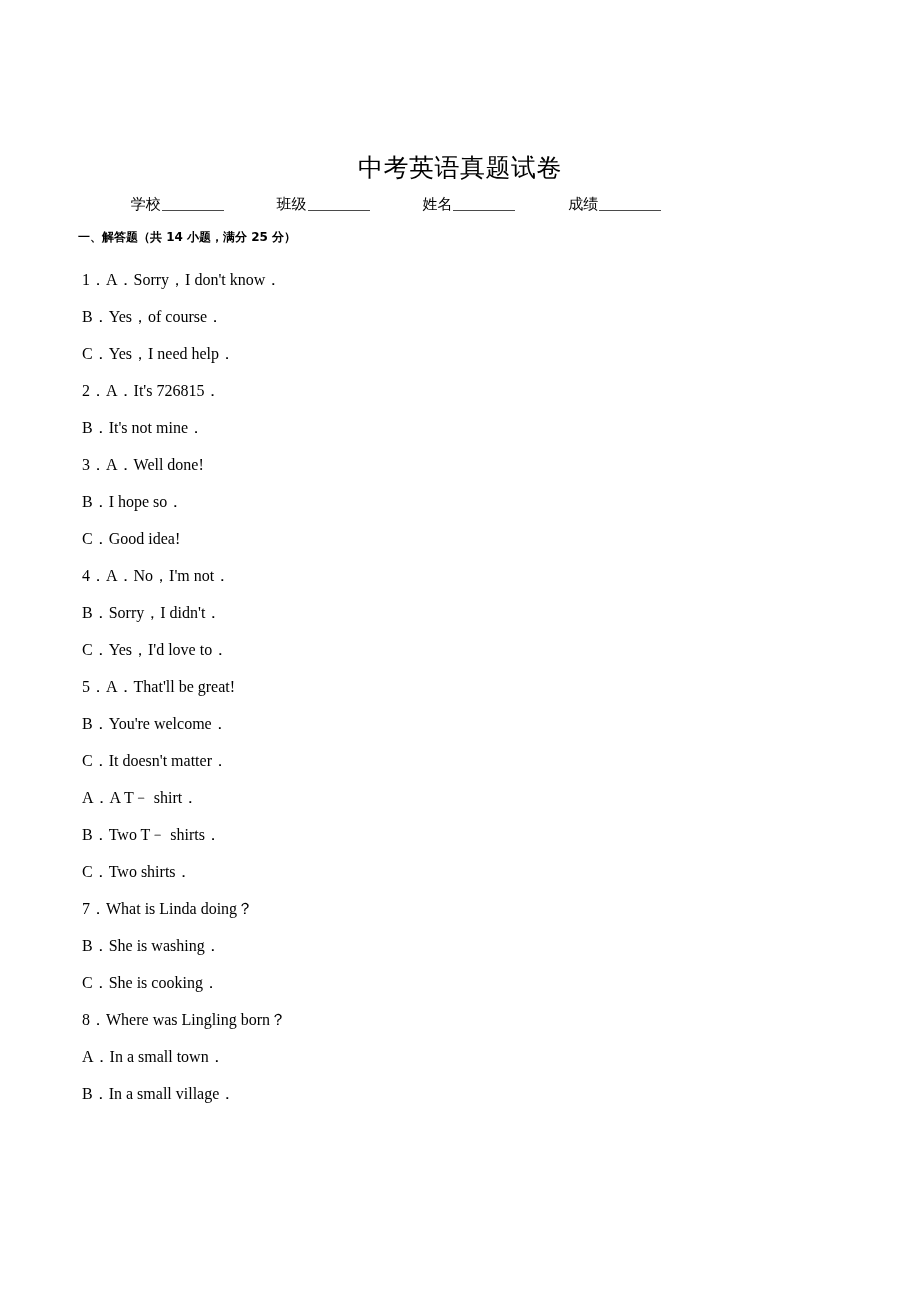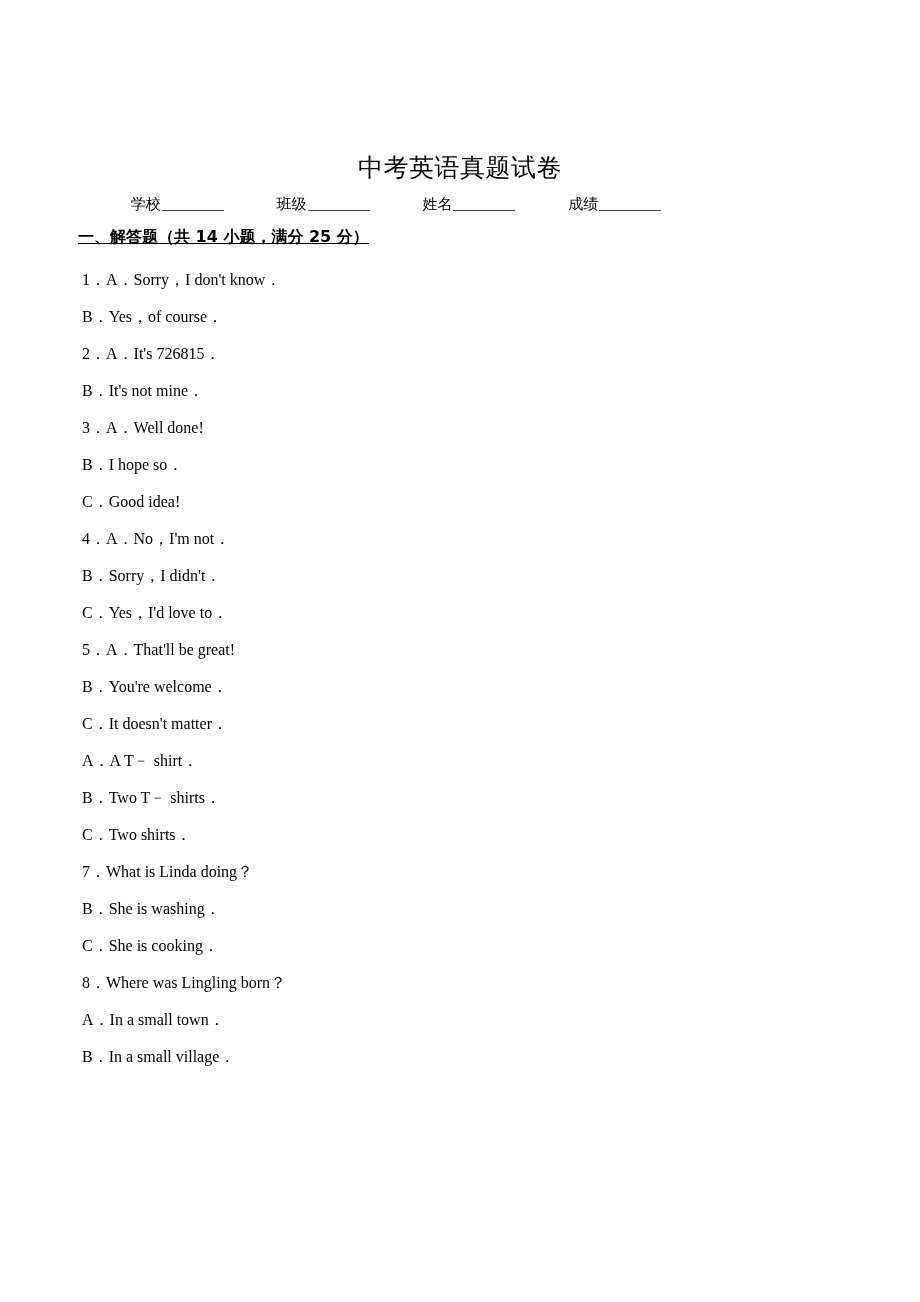--- a/index.html
+++ b/index.html
@@ -68,26 +68,25 @@
     height: 14px;
     vertical-align: -2px;
     margin-left: 1px;
   }
 
   
   .section-heading {
     position: absolute;
     top: 208px;
     left: 78px;
-    font-size: 16px;
+    font-size: 12px;
     line-height: 26px;
     font-weight: bold;
     font-family: "DejaVu Sans", "Liberation Sans", sans-serif;
     white-space: nowrap;
-    text-decoration: underline;
   }
 
   
   .qa-block {
     position: absolute;
     top: 245px;
     left: 82px;
     width: 780px;
   }
   .qa-line {
@@ -118,20 +117,21 @@
     <span class="info-field">
       <span class="info-label">成绩</span><span class="info-blank"></span>
     </span>
   </div>
 
   <div class="section-heading">一、解答题（共 14 小题，满分 25 分）</div>
 
   <div class="qa-block">
     <div class="qa-line">1．A．Sorry，I don't know．</div>
     <div class="qa-line">B．Yes，of course．</div>
+    <div class="qa-line">C．Yes，I need help．</div>
     <div class="qa-line">2．A．It's 726815．</div>
     <div class="qa-line">B．It's not mine．</div>
     <div class="qa-line">3．A．Well done!</div>
     <div class="qa-line">B．I hope so．</div>
     <div class="qa-line">C．Good idea!</div>
     <div class="qa-line">4．A．No，I'm not．</div>
     <div class="qa-line">B．Sorry，I didn't．</div>
     <div class="qa-line">C．Yes，I'd love to．</div>
     <div class="qa-line">5．A．That'll be great!</div>
     <div class="qa-line">B．You're welcome．</div>

